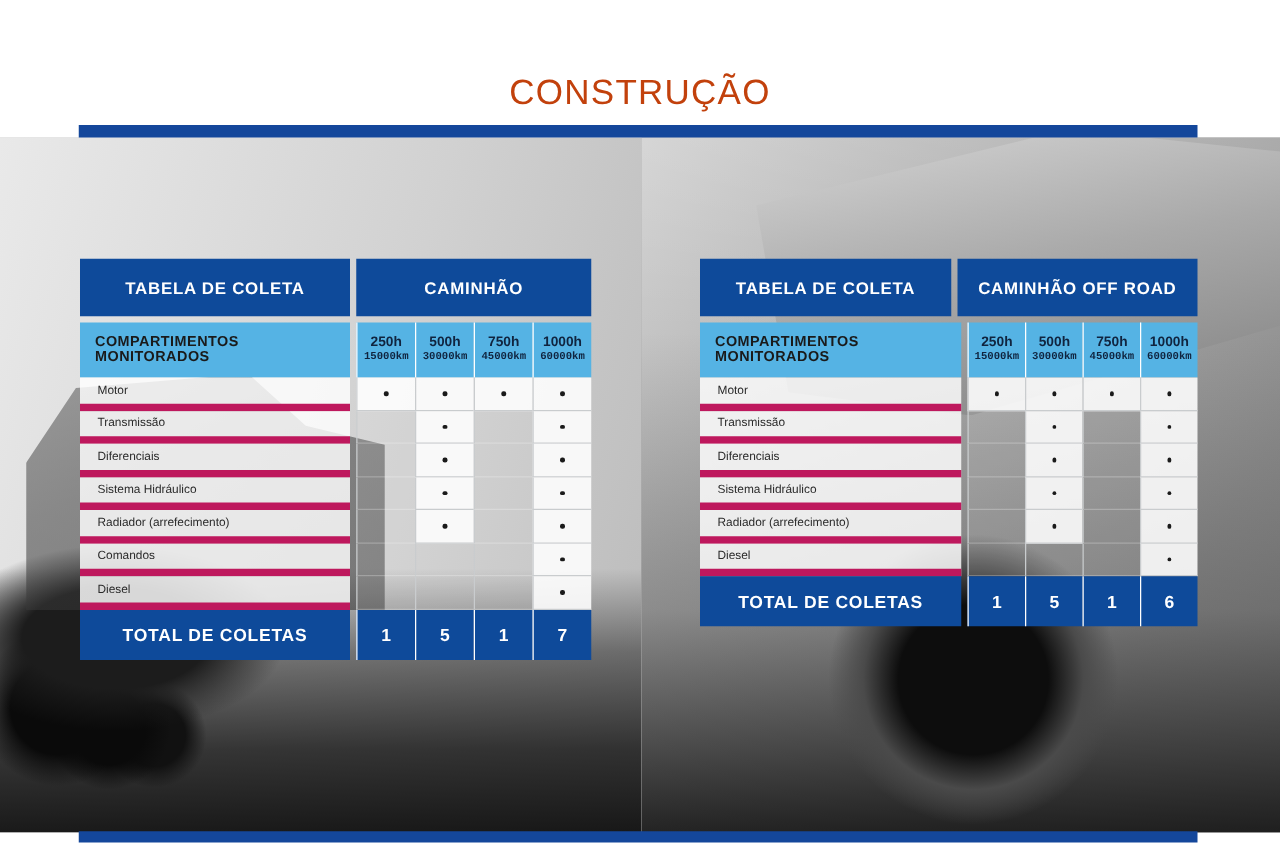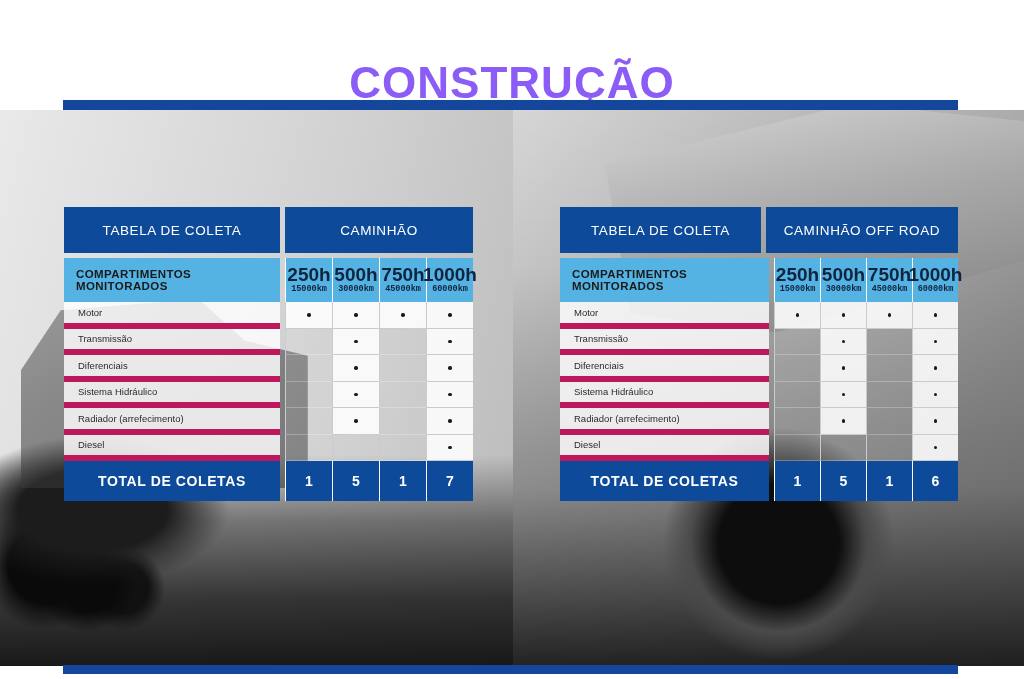--- a/index.html
+++ b/index.html
@@ -47,53 +47,53 @@
   .photo-right::after{
     content:""; position:absolute; left:18%; top:-2%; width:84%; height:42%;
     background:linear-gradient(170deg, #d8dada 0%, #a8aaaa 46%, #7c7e7e 100%);
     clip-path:polygon(6% 92%, 0% 28%, 58% 2%, 100% 10%, 100% 68%, 40% 100%);
     opacity:.8;
   }
 
   
   .title-wrap { position:absolute; left:0; top:58px; width:1024px; text-align:center; }
   .title {
-    font-size:44px; font-weight:bold; color:#8b5cf6; letter-spacing:1px;
+    font-size:28px; font-weight:normal; color:#c2410c; letter-spacing:1px;
     font-family:"Liberation Sans", sans-serif;
   }
 
   .rule-top { position:absolute; left:63px; top:100px; width:895px; height:10px; background:#14479b; }
   .rule-bottom { position:absolute; left:63px; top:665px; width:895px; height:9px; background:#14479b; }
 
   
   .tbl { position:absolute; }
   .tbl-left  { left:64px;  top:207px; width:409px; }
   .tbl-right { left:560px; top:207px; width:398px; }
 
   .hdr-row { display:flex; height:46px; }
   .hdr-cell {
-    background:#0e4a9a; color:#ffffff; font-weight:normal;
+    background:#0e4a9a; color:#ffffff; font-weight:bold;
     display:flex; align-items:center; justify-content:center;
     font-size:13.5px; letter-spacing:.6px;
   }
   .hdr-gap { width:5px; background:transparent; }
 
   .sub-row { display:flex; height:44px; margin-top:5px; }
   .sub-name {
     background:#55b3e4; color:#1a1a1a; font-weight:bold; font-size:11.5px;
     display:flex; align-items:center; padding-left:12px; letter-spacing:.4px;
   }
   .sub-gap { width:5px; }
   .sub-cell {
     background:#55b3e4; color:#10243f;
     display:flex; flex-direction:column; align-items:center; justify-content:center;
     border-left:1.5px solid #ffffff;
   }
   .sub-cell:first-of-type { border-left:none; }
-  .sub-h { font-size:19px; font-weight:bold; line-height:1.05; }
+  .sub-h { font-size:11px; font-weight:bold; line-height:1.05; }
   .sub-km { font-size:8.5px; font-weight:bold; line-height:1.15;font-family:Liberation Mono, monospace; }
 
   .body-row { display:flex; height:26.5px; }
   .body-name {
     background:rgba(255,255,255,.82); color:#2a2a2a; font-size:9.5px;
     display:flex; align-items:center; padding-left:14px;
     border-bottom:6px solid #be185d;
   }
   .body-gap { width:5px; }
   .body-cell {
@@ -209,20 +209,30 @@
         <span class="dot"></span>
       </div>
     </div>
     <div class="body-row">
       <div class="body-name" style="width:216px">Radiador (arrefecimento)</div>
       <div class="body-gap"></div>
       <div class="body-cell blank" style="width:47px"></div>
       <div class="body-cell" style="width:47px">
         <span class="dot"></span>
       </div>
+      <div class="body-cell blank" style="width:47px"></div>
+      <div class="body-cell" style="width:47px">
+        <span class="dot"></span>
+      </div>
+    </div>
+    <div class="body-row">
+      <div class="body-name" style="width:216px">Comandos</div>
+      <div class="body-gap"></div>
+      <div class="body-cell blank" style="width:47px"></div>
+      <div class="body-cell blank" style="width:47px"></div>
       <div class="body-cell blank" style="width:47px"></div>
       <div class="body-cell" style="width:47px">
         <span class="dot"></span>
       </div>
     </div>
     <div class="body-row">
       <div class="body-name" style="width:216px">Diesel</div>
       <div class="body-gap"></div>
       <div class="body-cell blank" style="width:47px"></div>
       <div class="body-cell blank" style="width:47px"></div>

